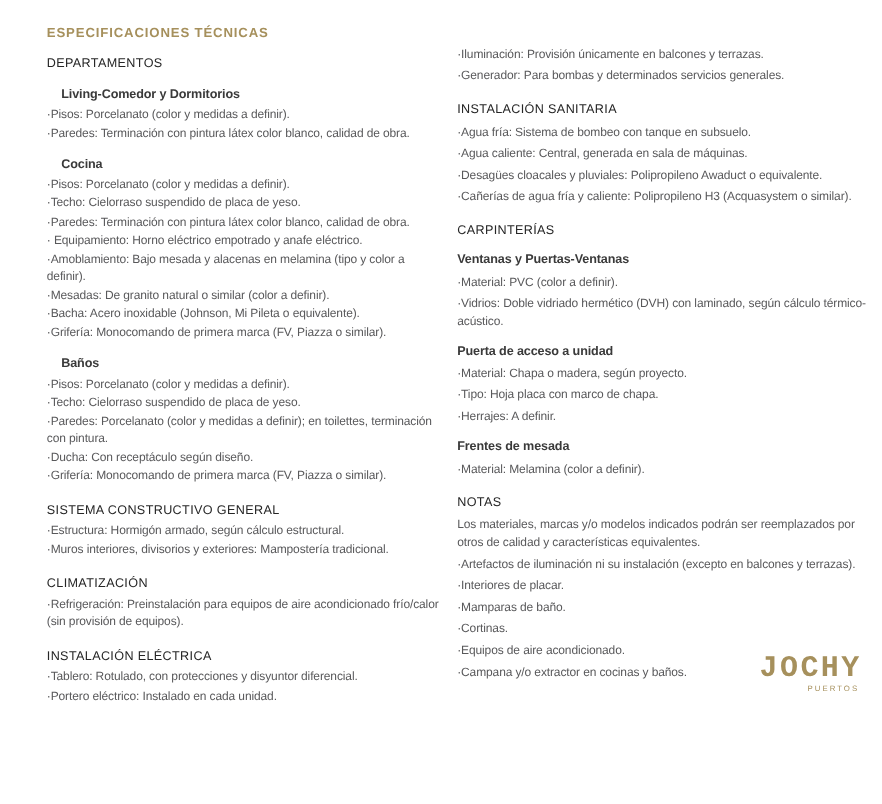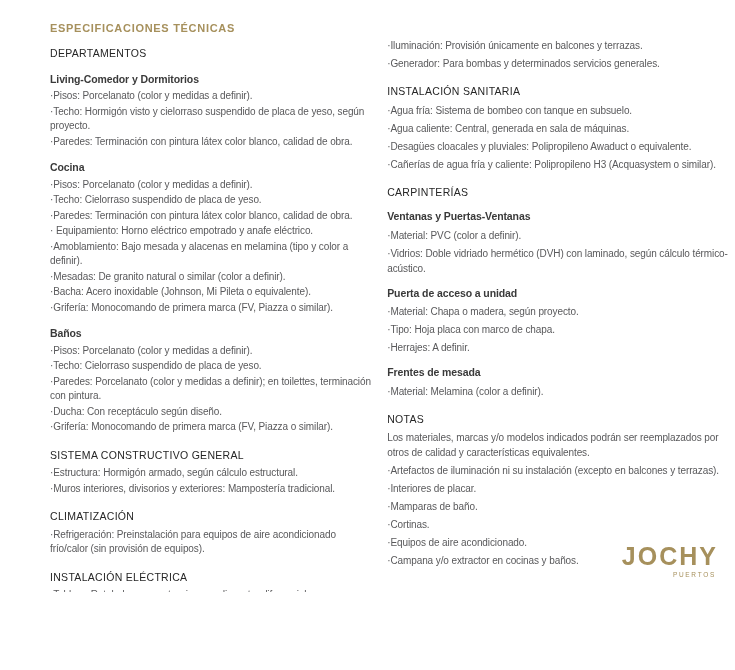--- a/index.html
+++ b/index.html
@@ -5,21 +5,21 @@
   * { margin:0; padding:0; box-sizing:border-box; }
   html,body { background:#ffffff; }
   body {
     width:735px; height:670px;
     font-family:"Liberation Sans", sans-serif;
     overflow:hidden;
   }
   .page {
     position:relative;
     width:735px; height:592px;
-    padding:22px 0 0 50px;
+    padding:22px 0 0 39px;
     background:#ffffff;
     overflow:hidden;
   }
   .doc-title {
     font-size:11px;
     font-weight:700;
     letter-spacing:.7px;
     color:var(--accent, #a6905c);
     margin-bottom:4px;
   }
@@ -27,33 +27,33 @@
   .col { font-size:10px; line-height:14.5px; color:#59595b; letter-spacing:-.1px; }
   .col-left  { width:342px; padding-right:12px; }
   .col-right { width:353px; }
   .section-heading {
     font-size:10.5px; font-weight:400; color:#262626;
     letter-spacing:.3px; margin:13px 0 4px;
   }
   .col > .section-heading:first-child { margin-top:8px; }
   .subsection-heading {
     font-size:10.5px; font-weight:600; color:#3a3a3a;
-    margin:11px 0 3px;
+    margin:11px 12px 3px;
   }
   .spec-item, .note-text { margin:0 0 1px; }
   .bold-line { font-weight:600; color:#3a3a3a; margin:2px 0 2px; }
   .col-right .spec-item,
   .col-right .note-text { margin-bottom:3px; line-height:15px; }
   .col-right .subsection-heading { margin:10px 0 4px; }
   .logo {
     position:absolute; right:17px; bottom:14px;
     text-align:right;
   }
   .logo-name {
-    font-family:Liberation Sans, sans-serif;
+    font-family:Liberation Mono, monospace;
     font-weight:700; font-size:25px; line-height:1;
     letter-spacing:2px;
     color:var(--accent, #a6905c);
   }
   .logo-tagline {
     font-size:6.5px; letter-spacing:1.7px;
     color:var(--accent, #a6905c);
     margin-top:2px; padding-right:2px;
   }
 </style>
@@ -61,21 +61,20 @@
 <body>
 
 <div class="page">
   <h1 class="doc-title">ESPECIFICACIONES TÉCNICAS</h1>
 
   <div class="columns">
     <div class="col col-left">
         <h2 class="section-heading">DEPARTAMENTOS</h2>
         <h3 class="subsection-heading">Living-Comedor y Dormitorios</h3>
         <p class="spec-item">·Pisos: Porcelanato (color y medidas a definir).</p>
-        <p class="spec-item">·Techo: Hormigón visto y cielorraso suspendido de placa de yeso, según proyecto.</p>
         <p class="spec-item">·Paredes: Terminación con pintura látex color blanco, calidad de obra.</p>
         <h3 class="subsection-heading">Cocina</h3>
         <p class="spec-item">·Pisos: Porcelanato (color y medidas a definir).</p>
         <p class="spec-item">·Techo: Cielorraso suspendido de placa de yeso.</p>
         <p class="spec-item">·Paredes: Terminación con pintura látex color blanco, calidad de obra.</p>
         <p class="spec-item">· Equipamiento: Horno eléctrico empotrado y anafe eléctrico.</p>
         <p class="spec-item">·Amoblamiento: Bajo mesada y alacenas en melamina (tipo y color a definir).</p>
         <p class="spec-item">·Mesadas: De granito natural o similar (color a definir).</p>
         <p class="spec-item">·Bacha: Acero inoxidable (Johnson, Mi Pileta o equivalente).</p>
         <p class="spec-item">·Grifería: Monocomando de primera marca (FV, Piazza o similar).</p>

